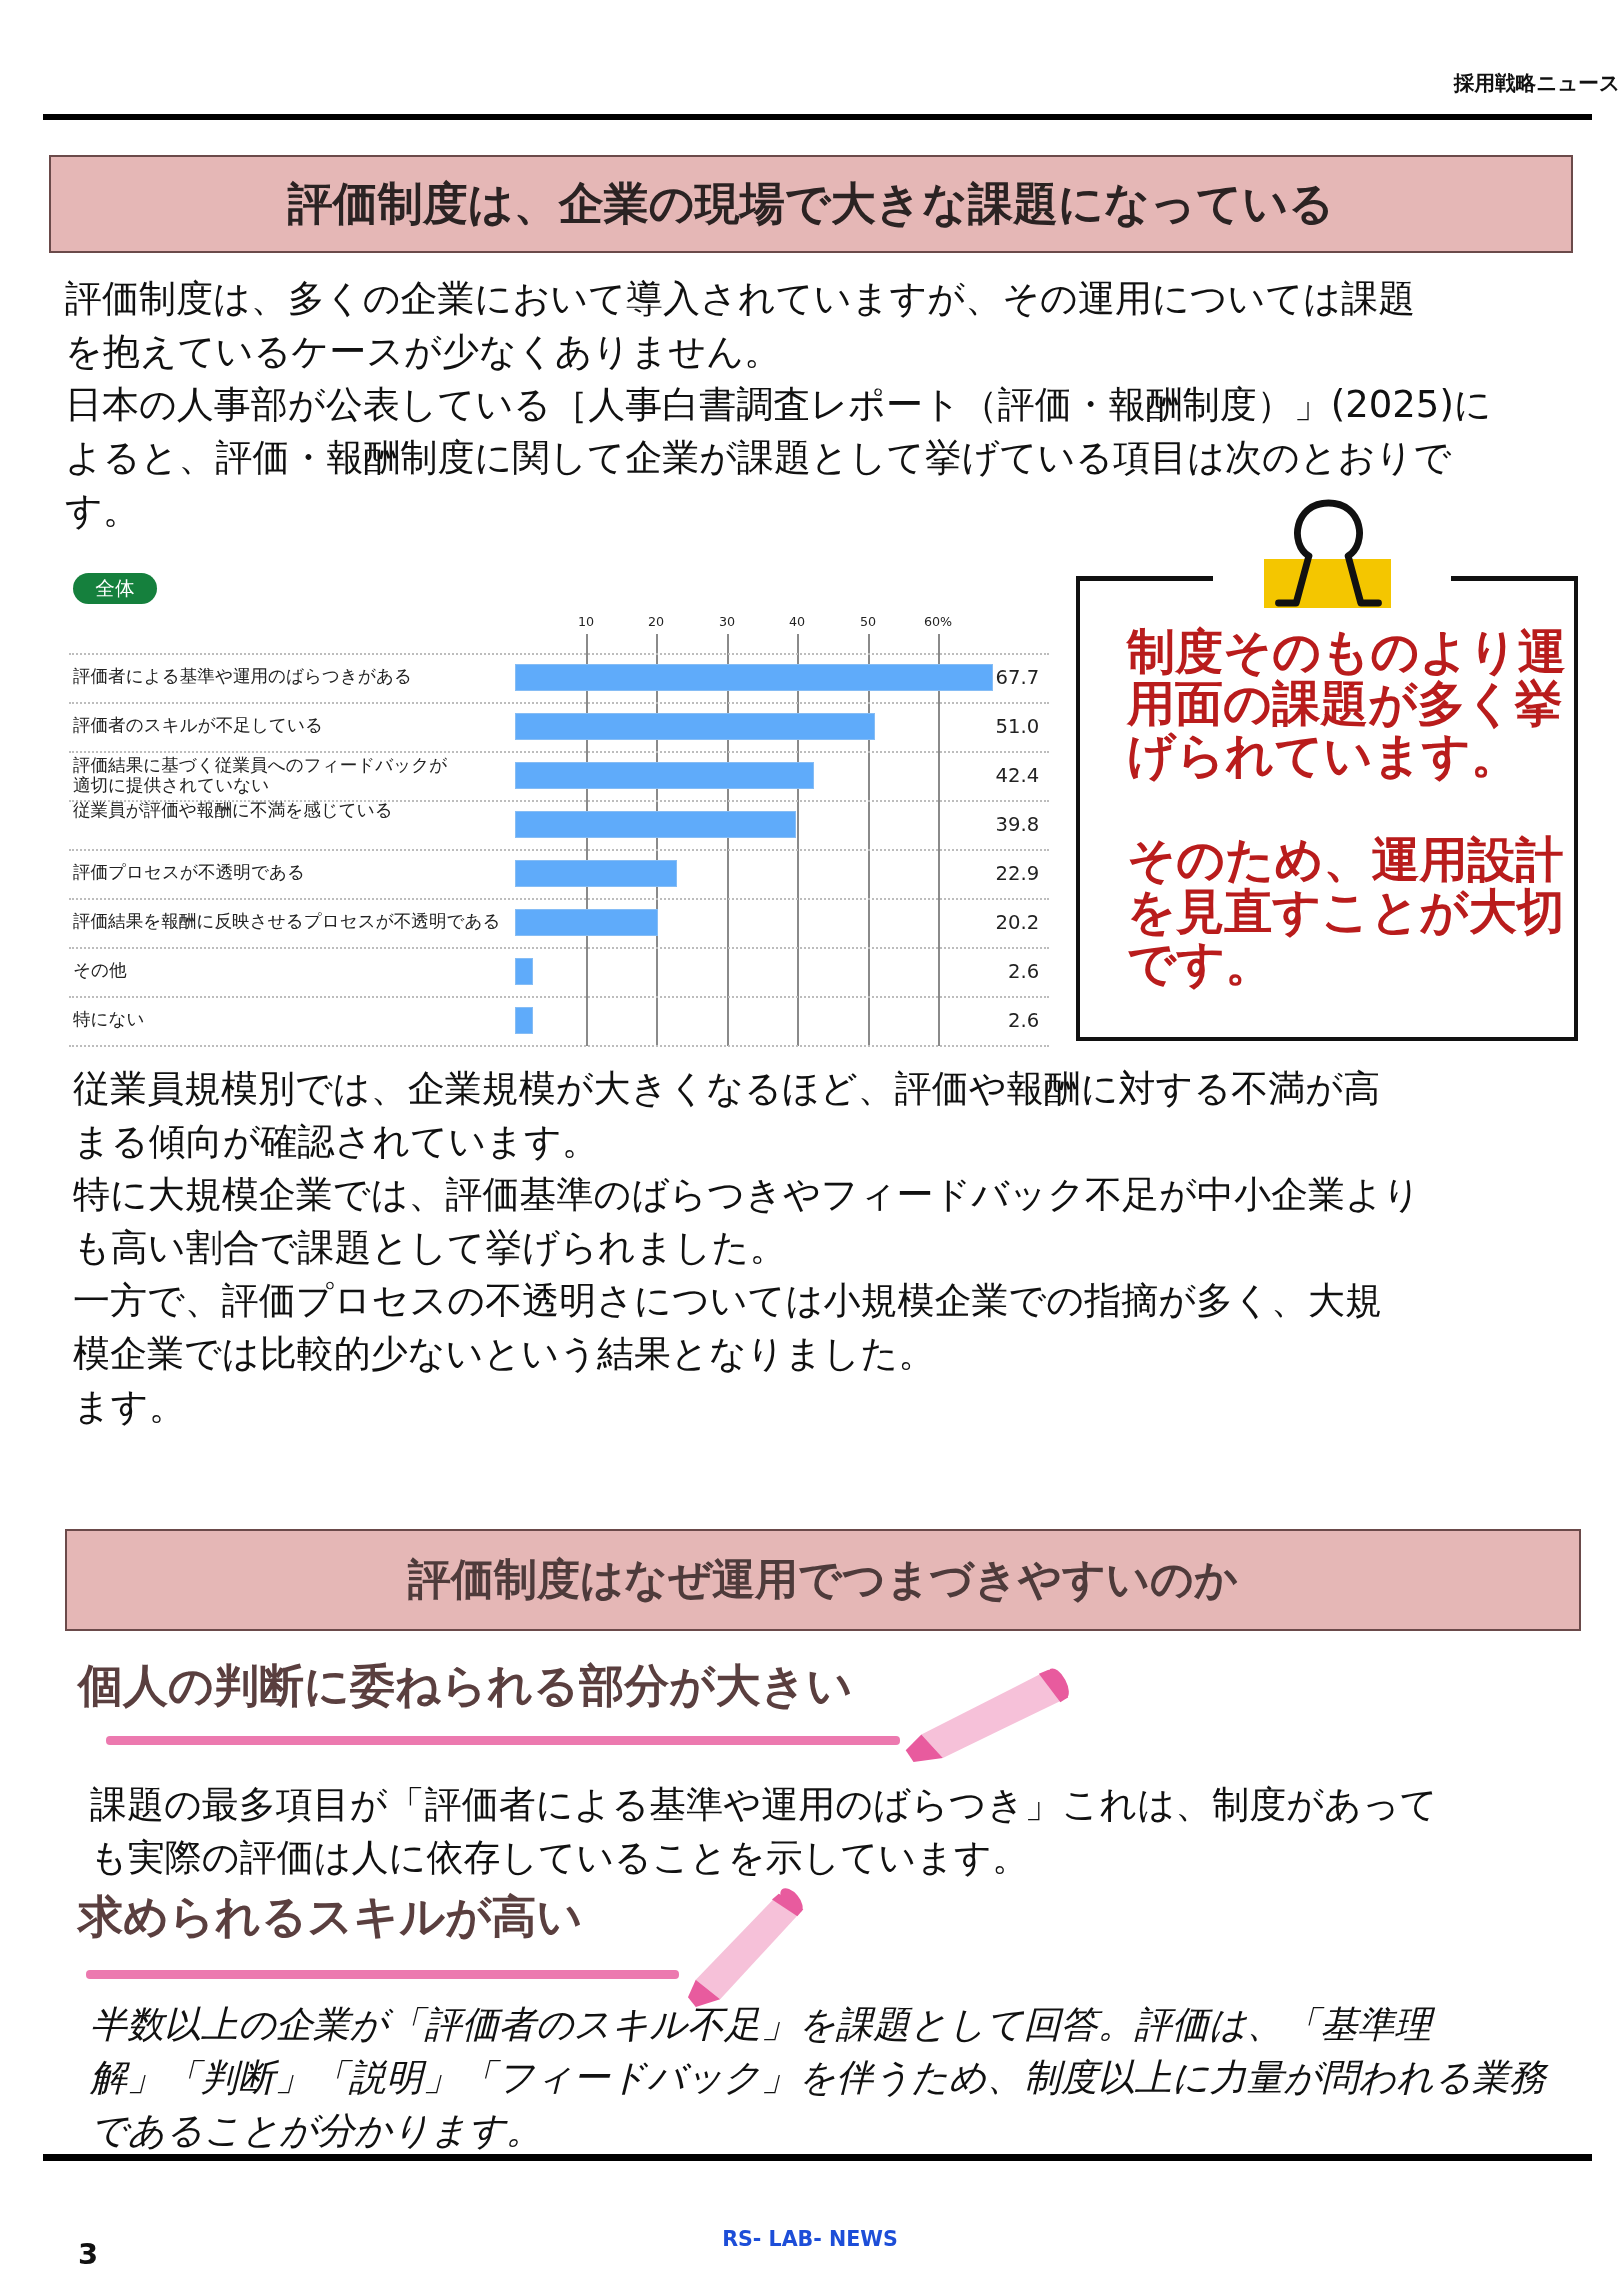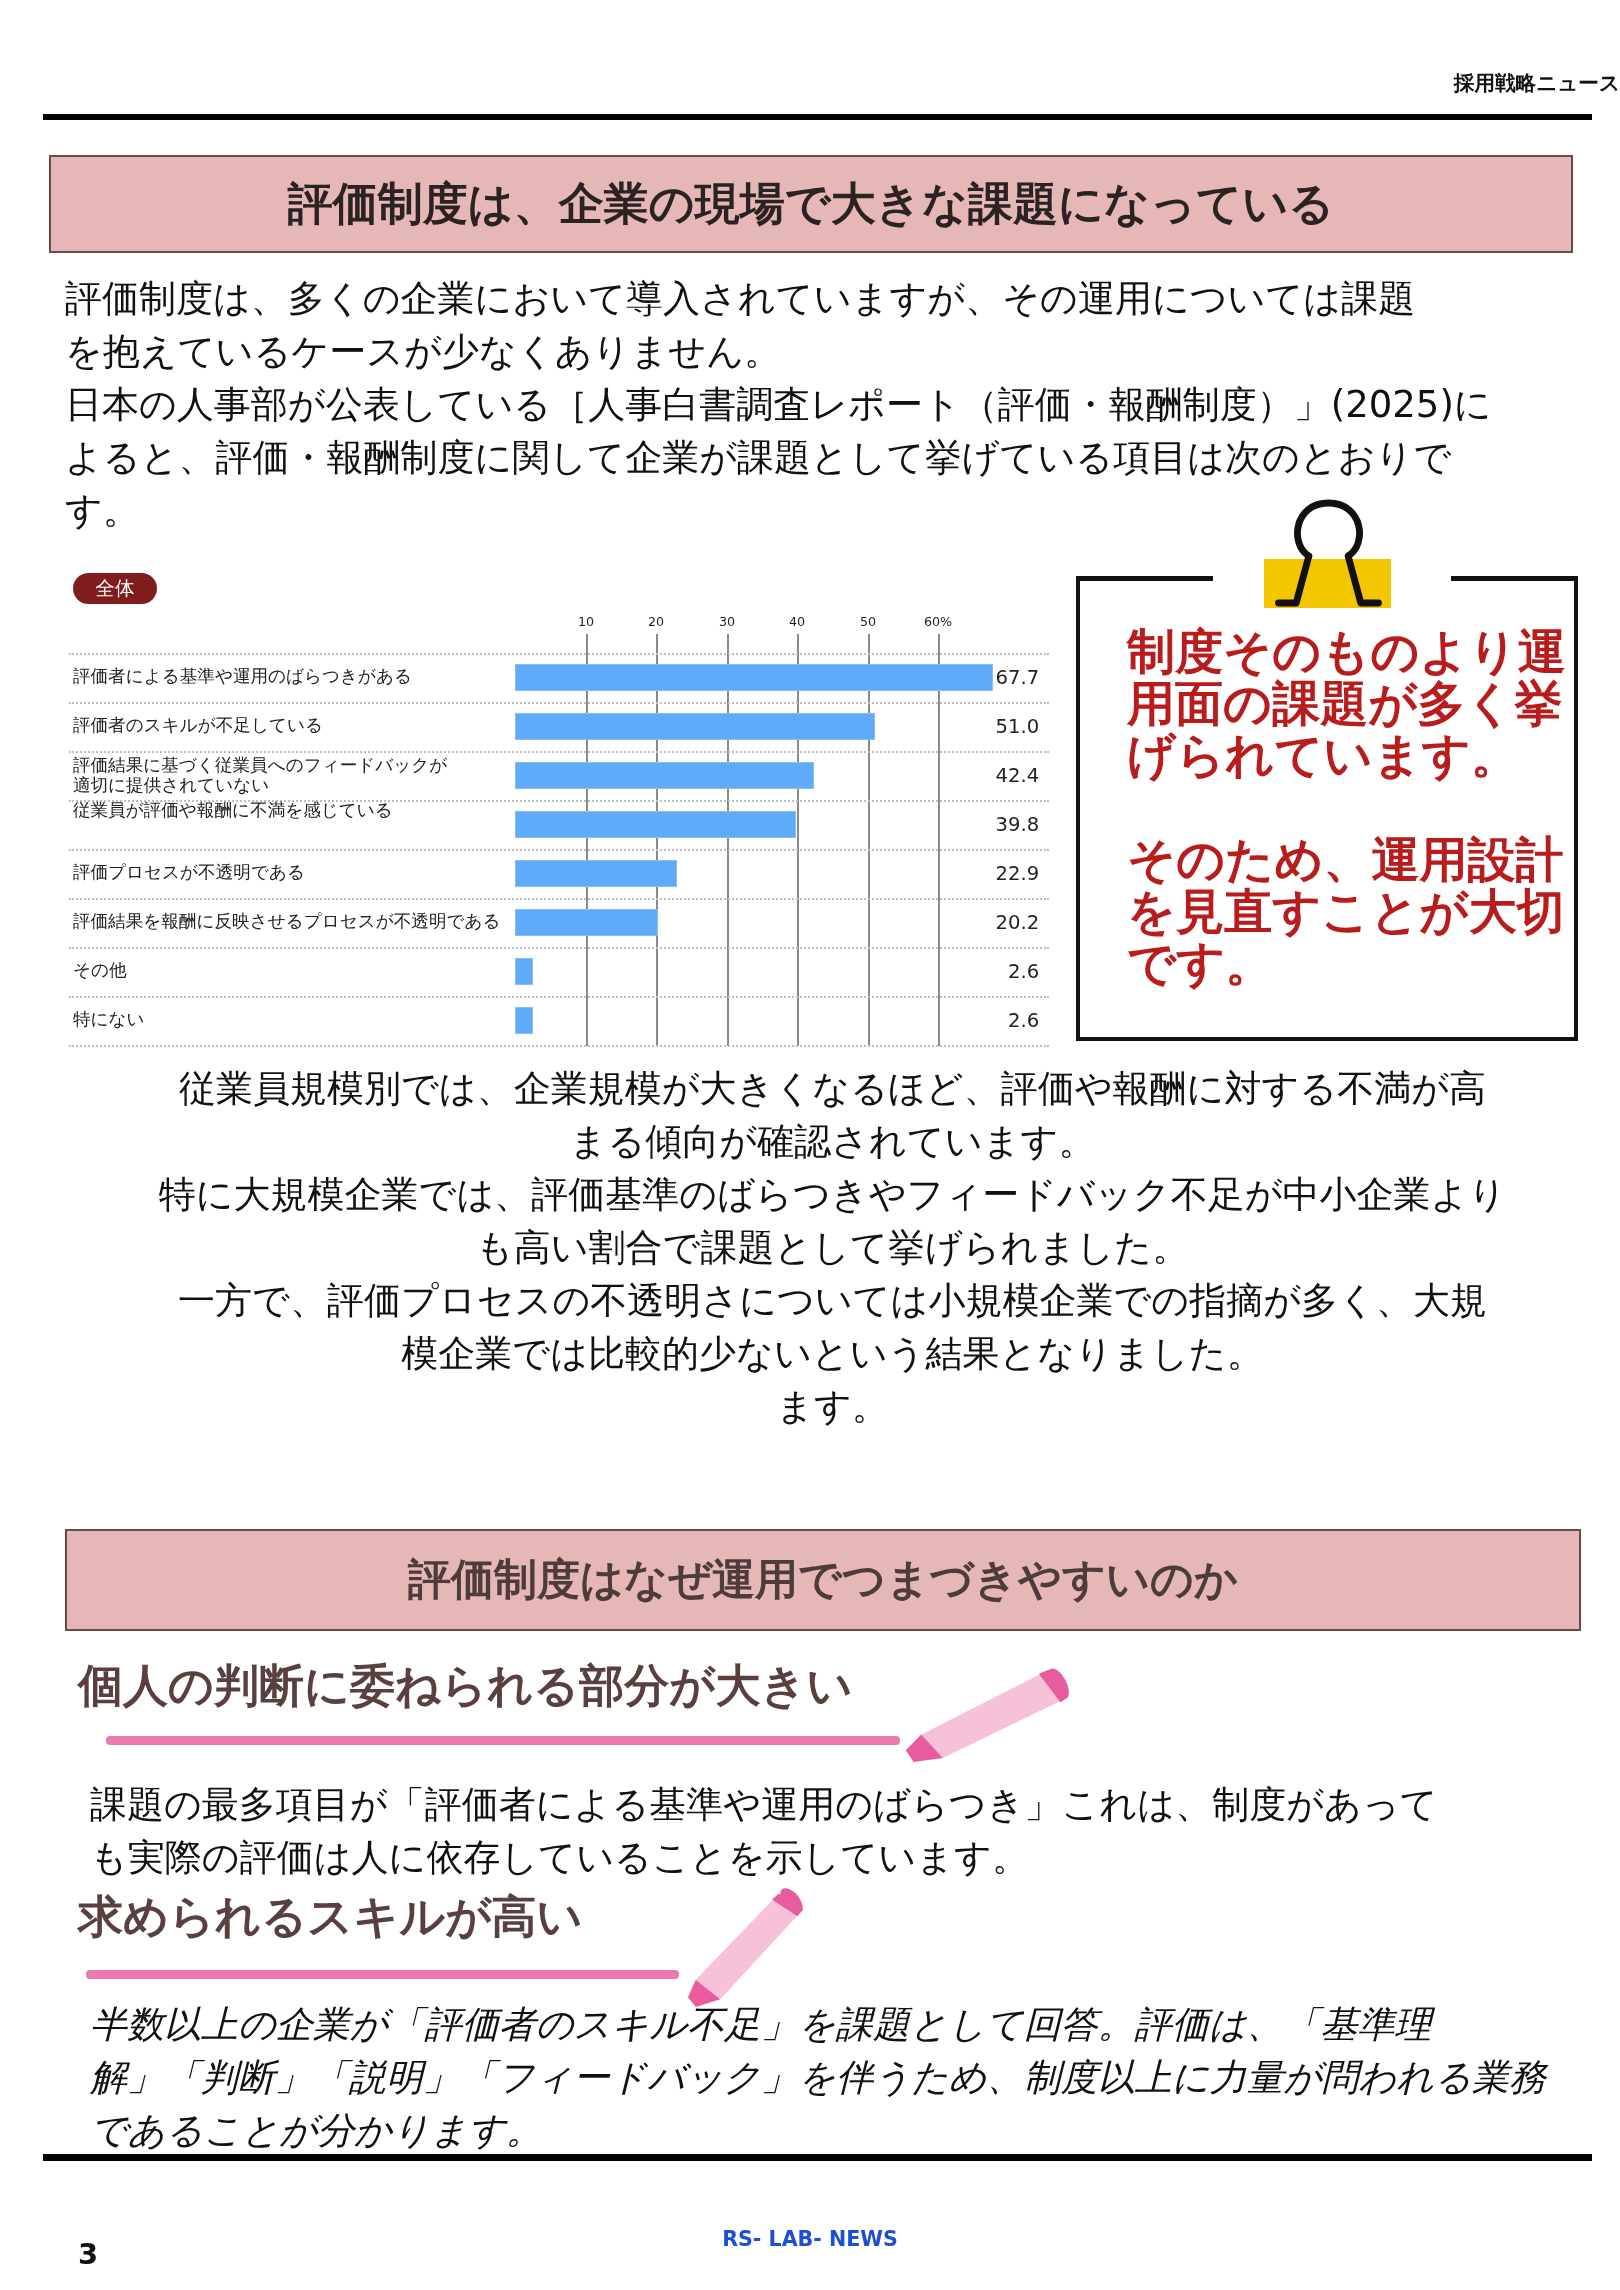--- a/index.html
+++ b/index.html
@@ -16,38 +16,38 @@
     .section-banner { background: #e5b7b6; border: 2.9px solid #6b4a4a; display: flex; align-items: center; justify-content: center; font-weight: bold; color: #2b2323; }
     .banner-1 { left: 49px; top: 155px; width: 1524px; height: 98px; font-size: 45px; }
     .banner-2 { left: 65px; top: 1529px; width: 1516px; height: 102px; font-size: 43px; color: #4e3b3b; }
 
     .body-text { font-size: 37px; line-height: 53px; color: #111; }
     .intro { left: 65px; top: 272px; width: 1529px; }
     .intro p, .analysis p, .point-text p { white-space: nowrap; }
 
     
     .chart { left: 69px; top: 573px; width: 980px; height: 470px; }
-    .chart-badge { position: absolute; left: 3.9px; top: 0; width: 84px; height: 31px; border-radius: 15.7px; background: #7f1d1d; color: #fff; font-size: 19.6px; text-align: center; line-height: 31px; }
+    .chart-badge { position: absolute; left: 3.9px; top: 0; width: 84px; height: 31px; border-radius: 15.7px; background: #15803d; color: #fff; font-size: 19.6px; text-align: center; line-height: 31px; }
     .tick-label { position: absolute; top: 41px; font-size: 12.7px; color: #222; transform: translateX(-50%); }
     .gridline { position: absolute; top: 61px; width: 1.5px; height: 975px; background: #8a8a8a; }
     .row-sep { position: absolute; left: 0; width: 980px; height: 0; border-top: 2px dotted #bdbdbd; }
     .row-label { position: absolute; left: 3.9px; font-size: 17.6px; line-height: 19.6px; color: #222; }
     .bar { position: absolute; height: 27.4px; background: #5fabfa; border: 1px solid #86bdf5; }
     .bar-value { position: absolute; right: 0; font-size: 19.6px; color: #222; width: 78px; text-align: right; }
 
     
     .callout { left: 1076px; top: 576px; width: 502px; height: 465px; border: 4.9px solid #111; border-top: none; }
     .callout-top-left { left: 1076px; top: 576px; width: 137px; height: 4.9px; background: #111; }
     .callout-top-right { left: 1451px; top: 576px; width: 127px; height: 4.9px; background: #111; }
     .clip-yellow { left: 1264px; top: 559px; width: 127px; height: 49px; background: #f4c600; }
     .clip-svg { left: 1255px; top: 495px; width: 147px; height: 118px; }
     .callout-text { left: 1127px; top: 625px; width: 421px; font-size: 48px; line-height: 52px; font-weight: bold; color: #b91c1c; }
     .callout-text p { white-space: nowrap; }
 
-    .analysis { left: 73px; top: 1062px; width: 1519px; text-align: center; }
+    .analysis { left: 73px; top: 1062px; width: 1519px; }
 
     
     .subhead { font-size: 45px; font-weight: bold; color: #5a3f3f; white-space: nowrap; }
     .subhead-1 { left: 78px; top: 1656px; }
     .subhead-2 { left: 78px; top: 1887px; }
     .pink-underline { height: 8.8px; background: #ea6aa6; border-radius: 3.9px; opacity: 0.9; }
     .ul-1 { left: 106px; top: 1736px; width: 794px; }
     .ul-2 { left: 86px; top: 1970px; width: 593px; }
     .crayon-1 { left: 892px; top: 1656px; width: 186px; height: 108px; }
     .crayon-2 { left: 676px; top: 1882px; width: 147px; height: 127px; }

